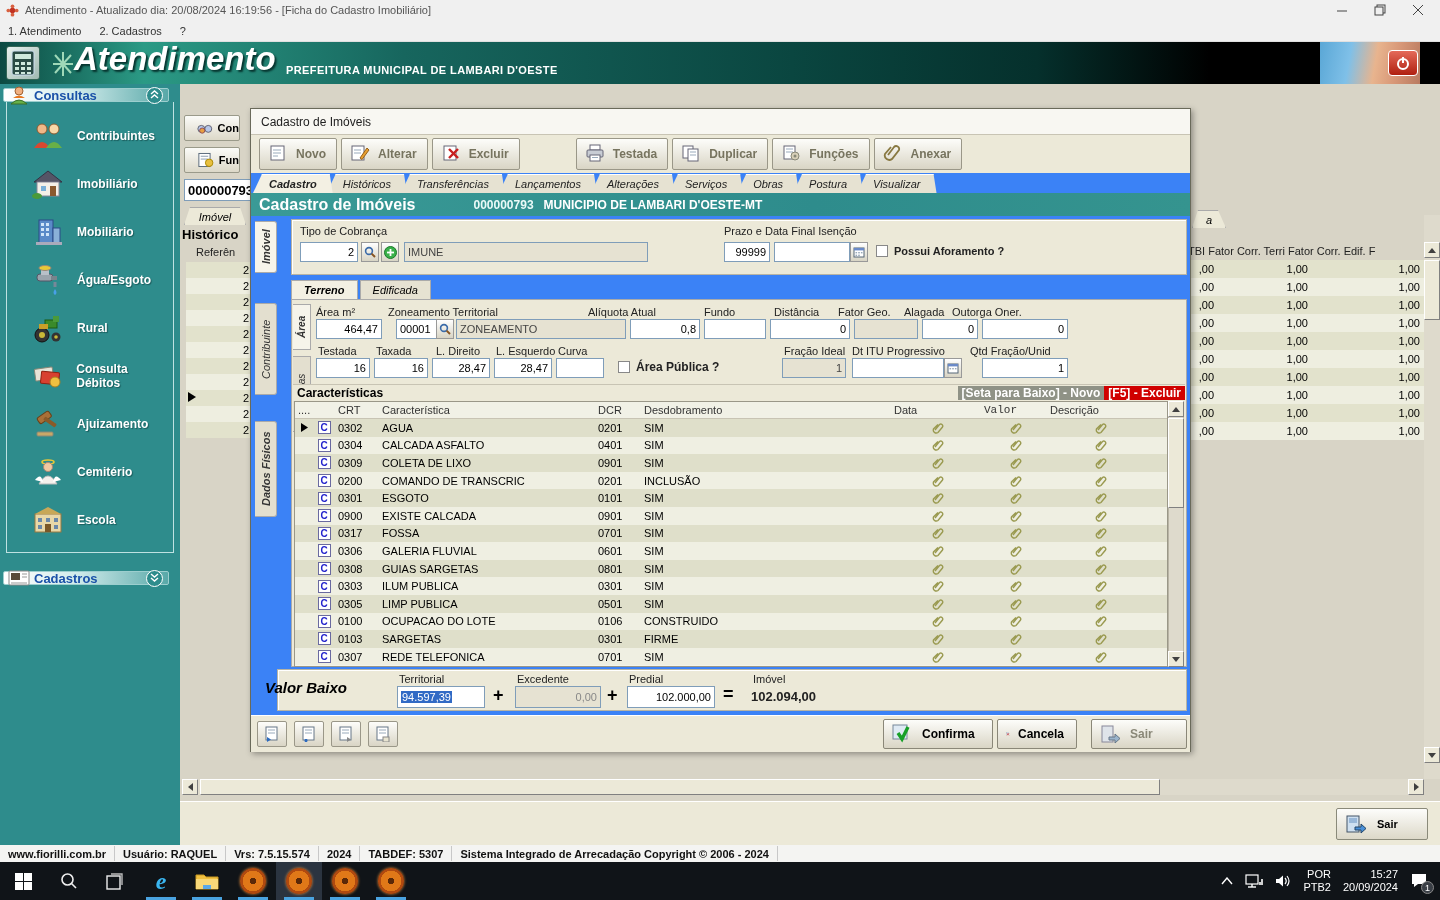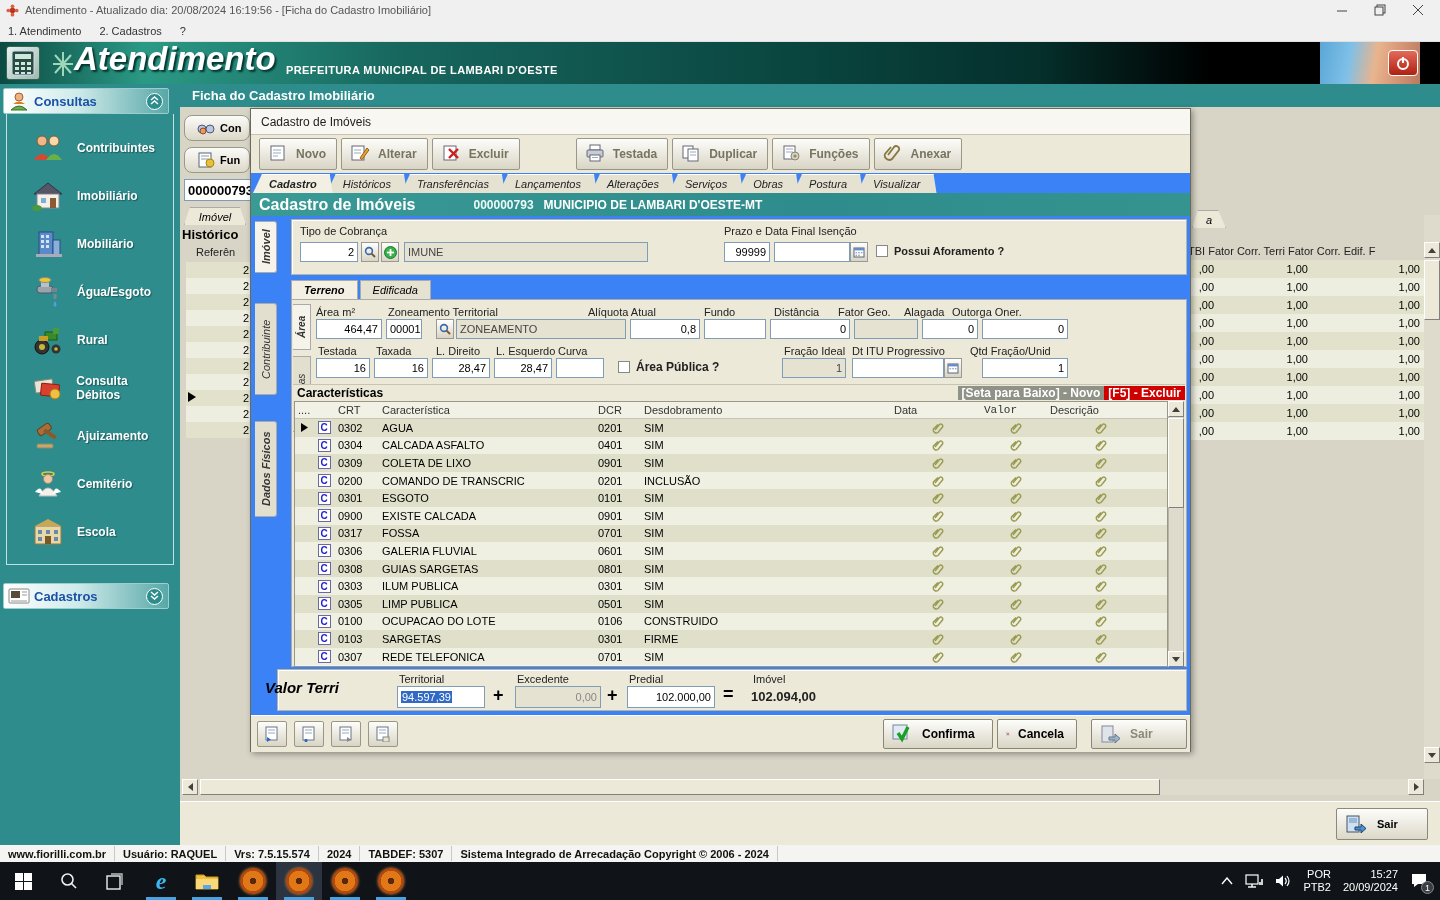--- a/index.html
+++ b/index.html
@@ -21,35 +21,35 @@
   #appheader{left:0;top:42px;width:1440px;height:42px;background:linear-gradient(90deg,#0c4a42 0%,#2b9a85 10%,#17665e 28%,#0a4640 55%,#05302c 72%,#000 84%,#000 100%);overflow:hidden;}
   #calc-icon{left:6px;top:4px;width:34px;height:34px;background:linear-gradient(135deg,#e8f2ee,#9fb8b0);border:1px solid #365;border-radius:3px;display:flex;align-items:center;justify-content:center;}
   #logo-star{left:52px;top:4px;}
   #app-name{left:74px;top:-2px;font-size:33px;font-weight:bold;font-style:italic;color:#fff;text-shadow:2px 2px 2px #06332e;}
   #app-sub{left:286px;top:22px;color:#fff;font-size:11px;font-weight:bold;letter-spacing:.4px;}
   #header-photo{right:20px;top:0;width:100px;height:42px;background:linear-gradient(100deg,#5aa7d6 0%,#7fc0e8 30%,#e8b48e 55%,#d89878 75%,#b87a60 100%);}
   #power-btn{right:22px;top:8px;width:30px;height:26px;background:linear-gradient(#e46a5a,#b02010);border:1px solid #fff;border-radius:4px;display:flex;align-items:center;justify-content:center;}
 
   
   #sidebar{left:0;top:84px;width:180px;height:761px;background:#2e8c8c;}
-  .side-header{position:relative;margin:4px 11px 0 3px;height:26px;background:linear-gradient(90deg,#fff 0%,#cfeaea 45%,#58a8a8 100%);border:1px solid #9ccece;border-radius:2px;display:flex;align-items:center;}
+  .side-header{position:relative;margin:4px 11px 0 3px;height:14px;background:linear-gradient(90deg,#fff 0%,#cfeaea 45%,#58a8a8 100%);border:1px solid #9ccece;border-radius:2px;display:flex;align-items:center;}
   .side-header .hd-ico{width:30px;height:24px;display:flex;align-items:center;justify-content:center;}
   .side-header .hd-lbl{color:#1a51a8;font-weight:bold;font-size:13px;}
   .side-header .hd-chev{margin-left:auto;margin-right:5px;width:17px;height:17px;border-radius:50%;background:#2e8c8c;border:1px solid #fff;display:flex;flex-direction:column;align-items:center;justify-content:center;gap:1px;}
   #consultas-panel{margin:0 6px;border:1px solid #bfe2e2;border-top:none;padding:10px 0 8px 0;}
   .side-item{display:flex;align-items:center;gap:10px;padding:5px 0 5px 22px;height:48px;cursor:pointer;}
   .side-ico{width:38px;height:38px;display:flex;align-items:center;justify-content:center;}
   .side-lbl{color:#fff;font-weight:bold;font-size:12px;text-shadow:1px 1px 1px #1a5c5c;}
 
   
   #main{left:180px;top:84px;width:1260px;height:761px;background:#d8d4c6;}
   #main-titlebar{left:0;top:0;width:1260px;height:23px;background:#2e8c8c;color:#fff;font-weight:bold;font-size:13px;display:flex;align-items:center;padding-left:12px;}
 
   
-  .bg-btn{position:absolute;width:66px;height:26px;background:linear-gradient(#fbfbf8,#dcd8c8);border:1px solid #9a9a8a;border-radius:8px;display:flex;align-items:center;gap:5px;padding-left:12px;font-weight:bold;overflow:hidden;}
+  .bg-btn{position:absolute;width:56px;height:26px;background:linear-gradient(#fbfbf8,#dcd8c8);border:1px solid #9a9a8a;border-radius:2px;display:flex;align-items:center;gap:5px;padding-left:12px;font-weight:bold;overflow:hidden;}
   #bg-code-field{left:4px;top:95px;width:68px;height:22px;background:#fff;border:1px solid #7f9db9;font-weight:bold;font-size:13px;display:flex;align-items:center;padding-left:3px;overflow:hidden;white-space:nowrap;}
   #bg-imovel-tab{left:4px;top:123px;width:62px;height:18px;background:#ece9d8;border:1px solid #aaa;border-bottom:none;font-style:italic;display:flex;align-items:center;justify-content:center;clip-path:polygon(0 100%,6px 0,calc(100% - 6px) 0,100% 100%);}
   #bg-historico{left:2px;top:143px;font-weight:bold;font-size:13px;}
   #bg-referencia{left:16px;top:162px;color:#222;}
   #bg-hist-rows{left:6px;top:178px;width:64px;}
   .hist-row{height:16px;display:flex;align-items:center;justify-content:flex-end;padding-right:1px;overflow:hidden;}
   .hist-row:nth-child(odd){background:#e2e2cc;}
   .hist-row:nth-child(even){background:#eeeee0;}
   #bg-rec-marker{left:8px;top:308px;}
 
@@ -391,23 +391,20 @@
       <span class="hd-chev">
         <svg width="9" height="10" viewBox="0 0 9 10">
             <polyline points="1,1 4.5,4 8,1" fill="none" stroke="#fff" stroke-width="1.4"></polyline>
             <polyline points="1,5 4.5,8 8,5" fill="none" stroke="#fff" stroke-width="1.4"></polyline>
           </svg>
       </span>
     </div>
   </div>
 
   <div id="main" class="abs">
-    <div id="main-titlebar" class="abs">
-      <span>Ficha do Cadastro Imobiliário</span>
-    </div>
 
     <div class="bg-btn" style="left:4px;top:31px;">
       <svg width="18" height="16" viewBox="0 0 18 16">
           <circle cx="5" cy="9" r="4" fill="#b8c8e8" stroke="#556"></circle>
           <circle cx="13" cy="9" r="4" fill="#b8c8e8" stroke="#556"></circle>
           <circle cx="6" cy="11" r="3" fill="#e8a040" stroke="#845"></circle>
         </svg>
       <span>Con</span>
     </div>
     <div class="bg-btn" style="left:4px;top:63px;">
@@ -687,21 +684,21 @@
           </div>
         <div class="vtab vtab-inner" style="top:56px;height:76px;">
             <span>Testadas</span>
           </div>
 
         <span class="lbl" style="left:24px;top:6px;">Área m²</span>
         <div class="field num" style="left:24px;top:19px;width:66px;">
             <span>464,47</span>
           </div>
         <span class="lbl" style="left:96px;top:6px;">Zoneamento Territorial</span>
-        <div class="field" style="left:94px;top:19px;width:36px;text-align:center;">
+        <div class="field" style="left:104px;top:19px;width:48px;text-align:center;">
             <span>00001</span>
           </div>
         <div class="icon-btn" style="left:144px;top:19px;">
           <svg width="12" height="12" viewBox="0 0 12 12">
               <circle cx="5" cy="5" r="3.4" fill="none" stroke="#3a6aa8" stroke-width="1.6"></circle>
               <line x1="7.6" y1="7.6" x2="11" y2="11" stroke="#885522" stroke-width="2"></line>
             </svg>
         </div>
         <div class="field ro" style="left:164px;top:19px;width:170px;">
             <span>ZONEAMENTO</span>
@@ -1158,21 +1155,21 @@
               </div>
             <div class="sb-thumb" style="left:-1px;top:16px;width:16px;height:90px;"></div>
             <div class="sb-btn" style="left:-1px;top:249px;">
                 <span class="tri-d"></span>
               </div>
           </div>
         </div>
       </div>
 
       <div id="vv-box" class="groupbox"></div>
-      <span id="vv-label" class="abs">Valor Terri</span>
+      <span id="vv-label" class="abs">Valor Baixo</span>
       <span class="lbl" style="left:148px;top:564px;">Territorial</span>
       <div class="field" style="left:146px;top:577px;width:88px;height:22px;">
           <span class="sel-text">94.597,39</span>
         </div>
       <span class="vv-op" style="left:242px;top:576px;">+</span>
       <span class="lbl" style="left:266px;top:564px;">Excedente</span>
       <div class="field ro num" style="left:264px;top:577px;width:86px;height:22px;color:#888;">
           <span>0,00</span>
         </div>
       <span class="vv-op" style="left:356px;top:576px;">+</span>

